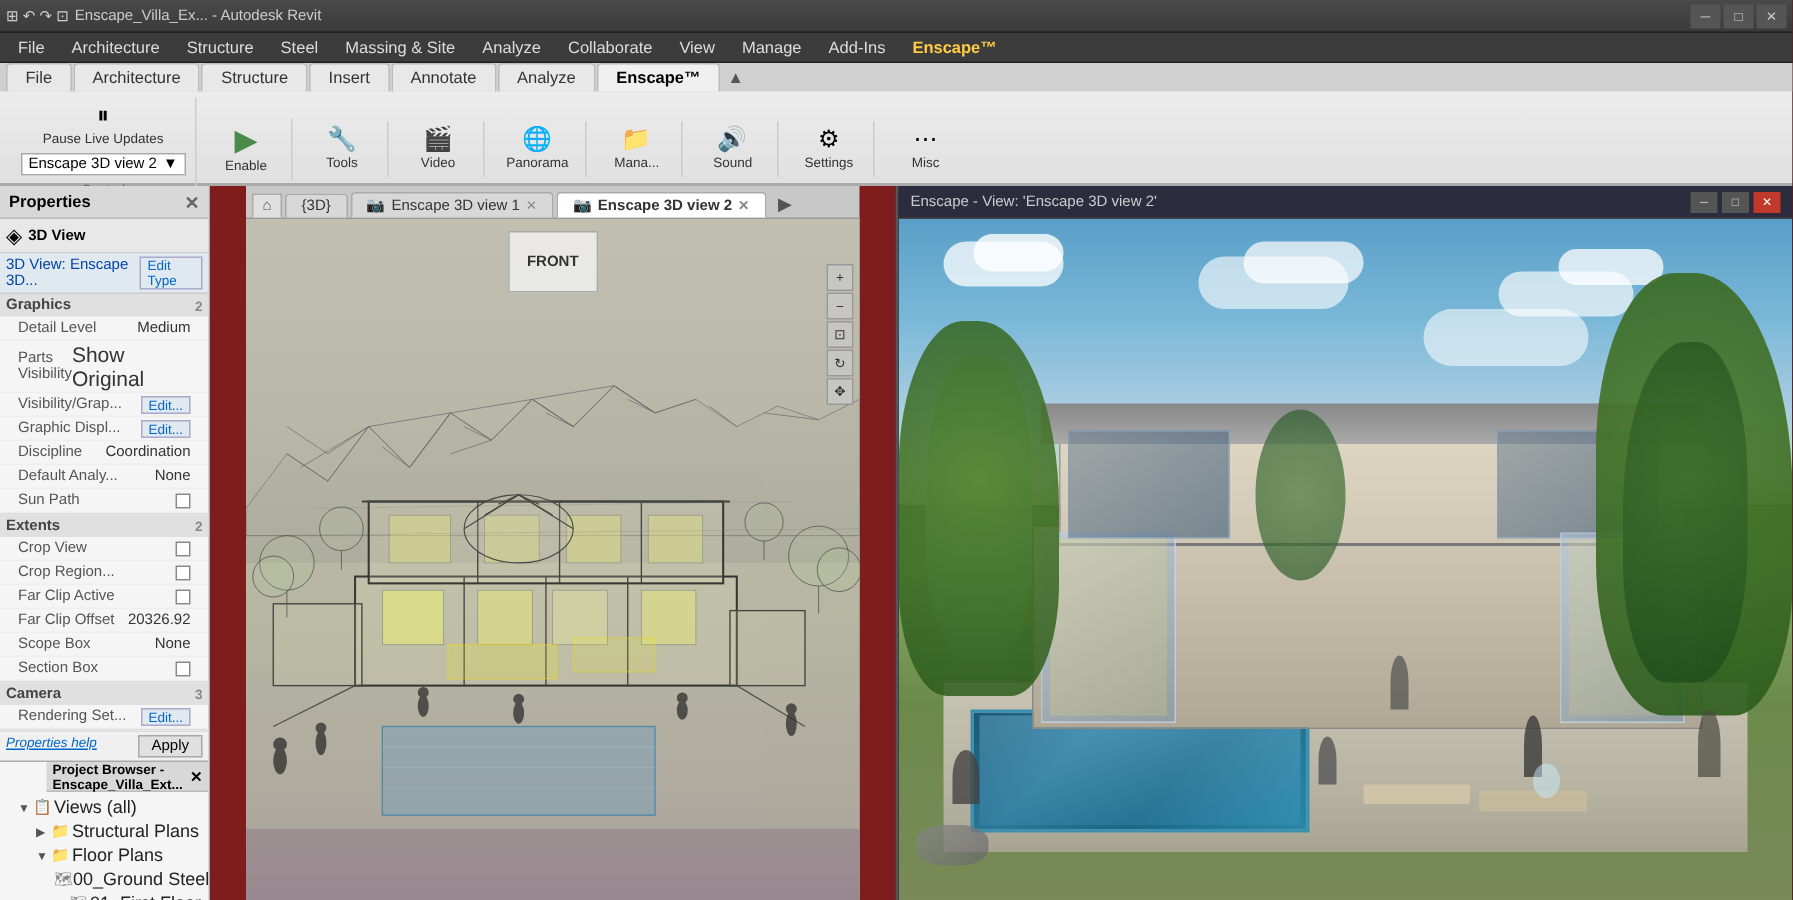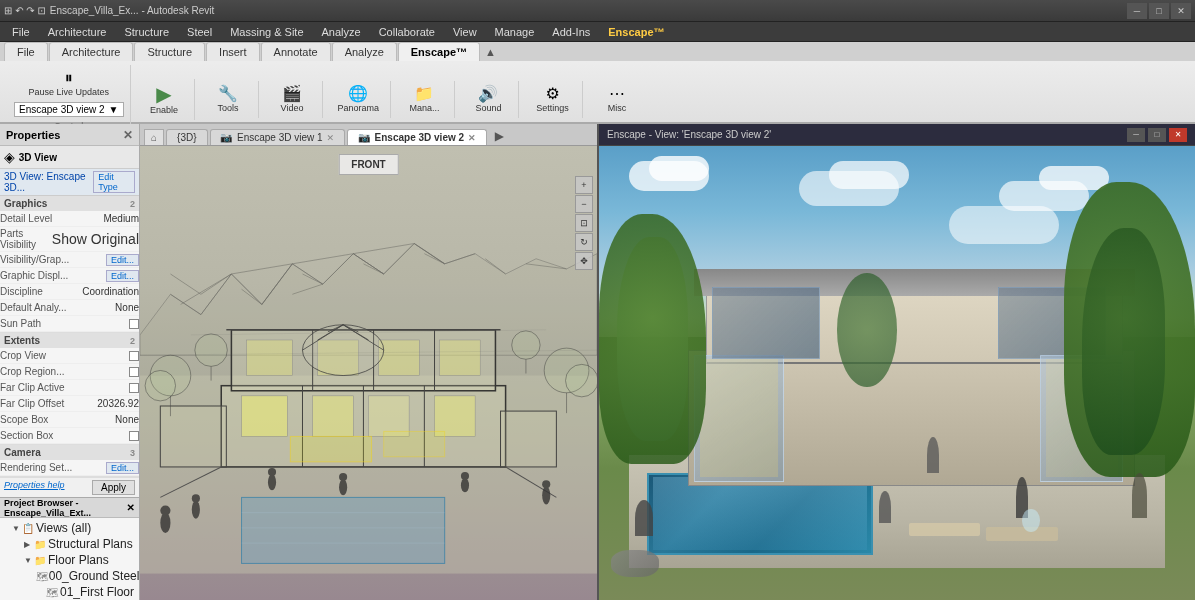--- a/index.html
+++ b/index.html
@@ -95,20 +95,21 @@
     .ribbon-combo { 
       display: flex; align-items: center; background: white; border: 1px solid #aaa; 
       padding: 1px 4px; font-size: 10px; cursor: pointer; 
     }
 
     
     .doc-area {
       display: flex;
       height: calc(600px - 22px - 20px - 82px);
       background: #7f1d1d;
+      gap: 24px;
     }
 
     
     .left-panel {
       width: 140px;
       background: #f5f5f5;
       border-right: 1px solid #aaa;
       display: flex;
       flex-direction: column;
       overflow: hidden;
@@ -126,21 +127,21 @@
     }
     .panel-close { cursor: pointer; color: #666; font-size: 12px; }
     .panel-section {
       font-size: 10px;
       border-bottom: 1px solid #ddd;
       overflow-y: auto;
     }
     .panel-row {
       display: flex;
       align-items: center;
-      padding: 1px 0;
+      padding: 1px 12px;
       min-height: 16px;
       border-bottom: 1px solid #eee;
     }
     .panel-row-label { color: #555; flex: 1; font-size: 10px; }
     .panel-row-value { color: #333; font-size: 10px; }
     .panel-row-edit { 
       font-size: 9px; color: #0066cc; cursor: pointer; 
       background: #e0e8f0; border: 1px solid #aac; padding: 0 4px;
     }
     .section-header {
@@ -167,20 +168,21 @@
     .browser-header {
       height: 20px;
       background: #d8d8d8;
       border-bottom: 1px solid #bbb;
       display: flex;
       align-items: center;
       padding: 0 4px;
       font-size: 10px;
       font-weight: bold;
       justify-content: space-between;
+      margin-left: 31px;
     }
     .browser-tree { padding: 2px 0; overflow-y: auto; font-size: 10px; }
     .tree-item { 
       padding: 1px 0; 
       cursor: pointer; 
       display: flex; 
       align-items: center;
       white-space: nowrap;
     }
     .tree-indent { width: 12px; flex-shrink: 0; }
@@ -238,21 +240,21 @@
     }
 
     
     .front-btn {
       position: absolute;
       top: 8px;
       left: 50%;
       transform: translateX(-50%);
       background: rgba(240,240,240,0.85);
       border: 1px solid #aaa;
-      padding: 4px 12px;
+      padding: 14px 12px;
       font-size: 10px;
       font-weight: bold;
       cursor: pointer;
       color: #333;
     }
 
     
     .viewport-controls {
       position: absolute;
       right: 4px;

